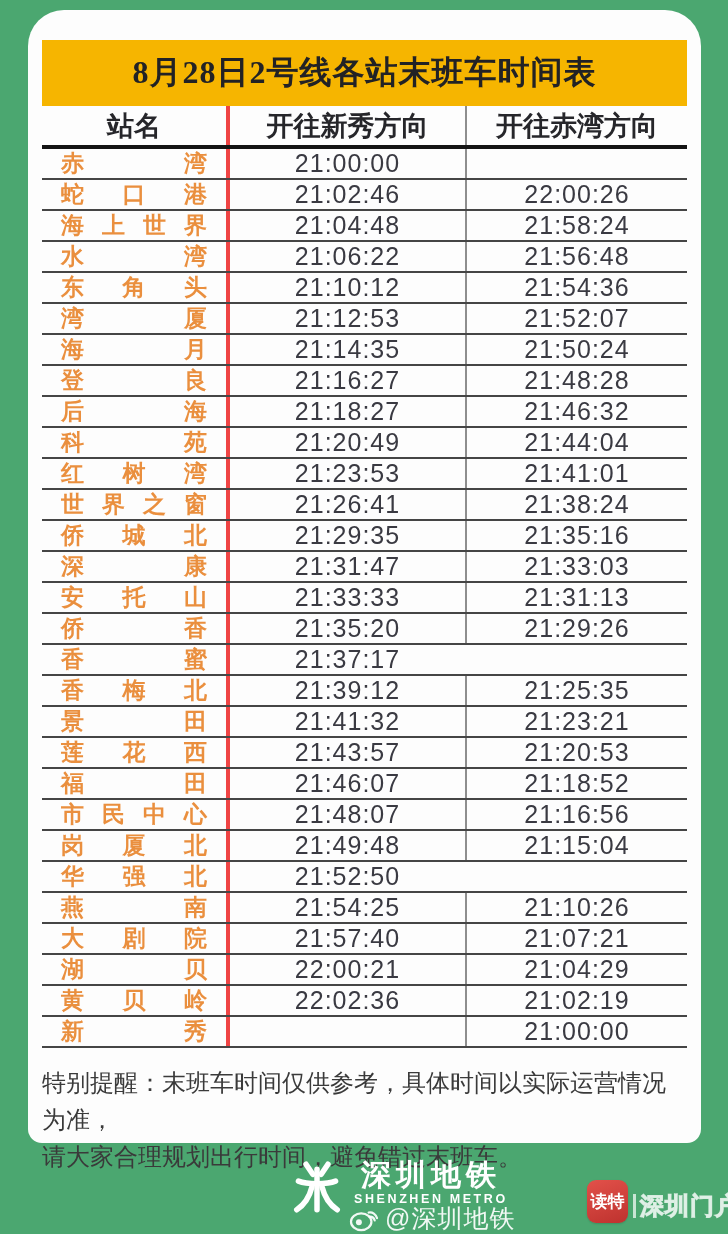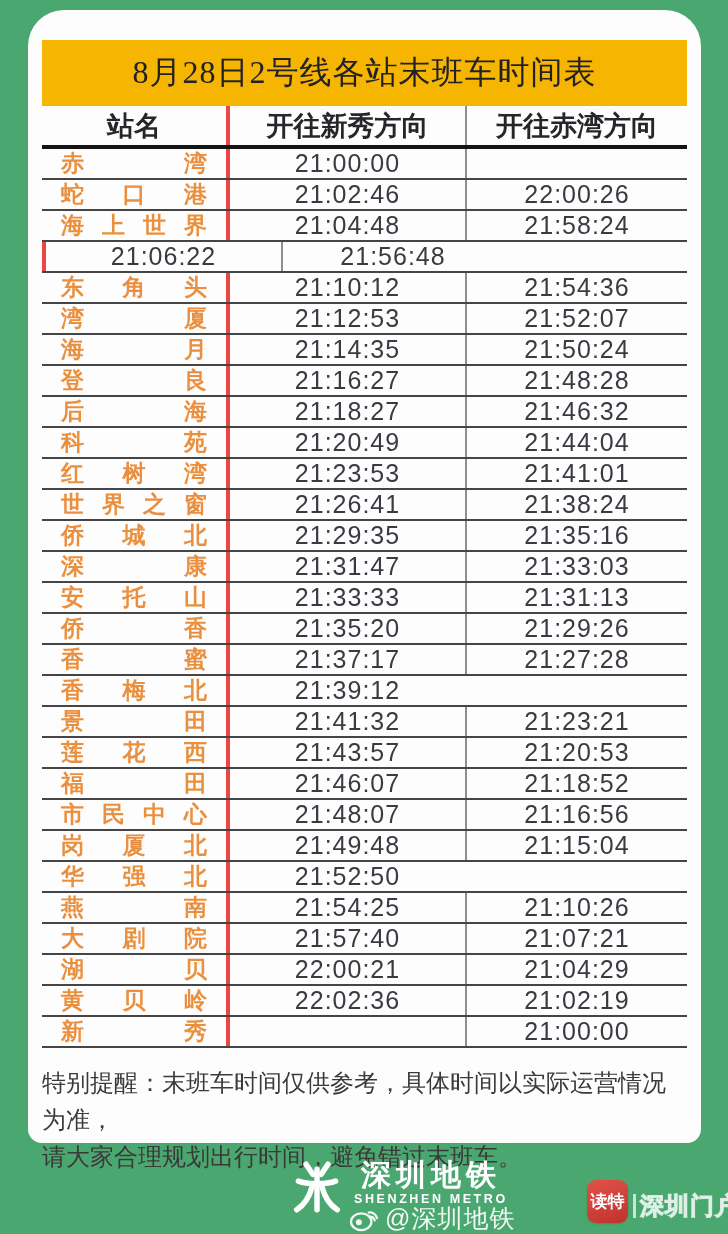--- a/index.html
+++ b/index.html
@@ -10,21 +10,21 @@
   }
   .card{
     position:absolute;left:28px;top:10px;width:673px;height:1133px;
     background:#fdfdfd;border-radius:36px 36px 14px 14px;
   }
   .banner{
     position:absolute;left:14px;top:30px;width:645px;height:66px;
     background:#F6B500;display:flex;align-items:center;justify-content:center;
   }
   .banner-title{
-    font-family:"Liberation Serif",serif;font-weight:normal;font-size:32px;
+    font-family:"Liberation Serif",serif;font-weight:bold;font-size:32px;
     color:#222225;letter-spacing:1px;text-align:center;
   }
   .table{position:absolute;left:14px;top:96px;width:645px;}
   .thead{
     display:flex;height:43px;box-sizing:border-box;align-items:center;
     border-bottom:4px solid #141414;
     font-family:"Liberation Serif",serif;font-weight:bold;font-size:27px;color:#26262A;
   }
   .th,.td{box-sizing:border-box;display:flex;align-items:center;justify-content:center;height:100%;}
   .c1{width:184px;}
@@ -113,20 +113,23 @@
 
   <div class="tr">
     <div class="td c1">
       <span class="station-name">海上世界</span>
     </div>
     <div class="td c2 time-cell">21:04:48</div>
     <div class="td c3 time-cell">21:58:24</div>
   </div>
 
   <div class="tr">
+    <div class="td c1">
+      <span class="station-name">水湾</span>
+    </div>
     <div class="td c2 time-cell">21:06:22</div>
     <div class="td c3 time-cell">21:56:48</div>
   </div>
 
   <div class="tr">
     <div class="td c1">
       <span class="station-name">东角头</span>
     </div>
     <div class="td c2 time-cell">21:10:12</div>
     <div class="td c3 time-cell">21:54:36</div>
@@ -218,28 +221,28 @@
     </div>
     <div class="td c2 time-cell">21:35:20</div>
     <div class="td c3 time-cell">21:29:26</div>
   </div>
 
   <div class="tr">
     <div class="td c1">
       <span class="station-name">香蜜</span>
     </div>
     <div class="td c2 time-cell">21:37:17</div>
-    <div class="td c3 time-cell">21:27:28</div>
   </div>
 
   <div class="tr">
     <div class="td c1">
       <span class="station-name">香梅北</span>
     </div>
     <div class="td c2 time-cell">21:39:12</div>
+    <div class="td c3 time-cell">21:25:35</div>
   </div>
 
   <div class="tr">
     <div class="td c1">
       <span class="station-name">景田</span>
     </div>
     <div class="td c2 time-cell">21:41:32</div>
     <div class="td c3 time-cell">21:23:21</div>
   </div>
 

